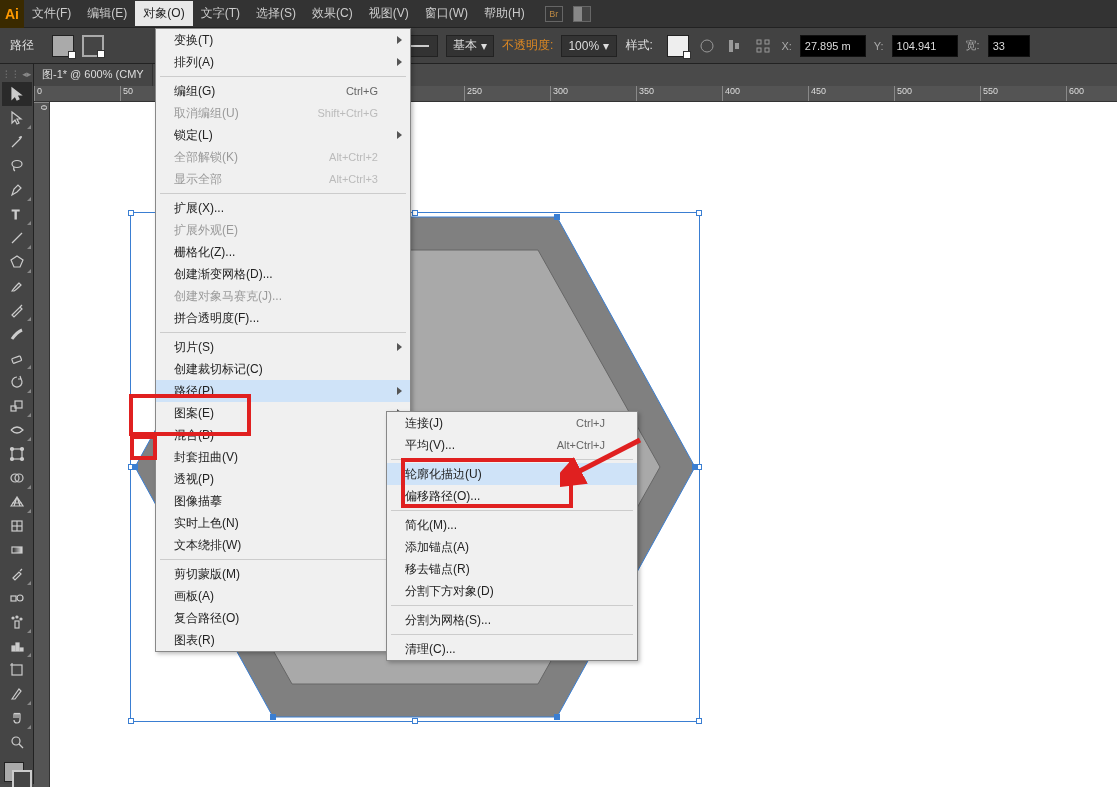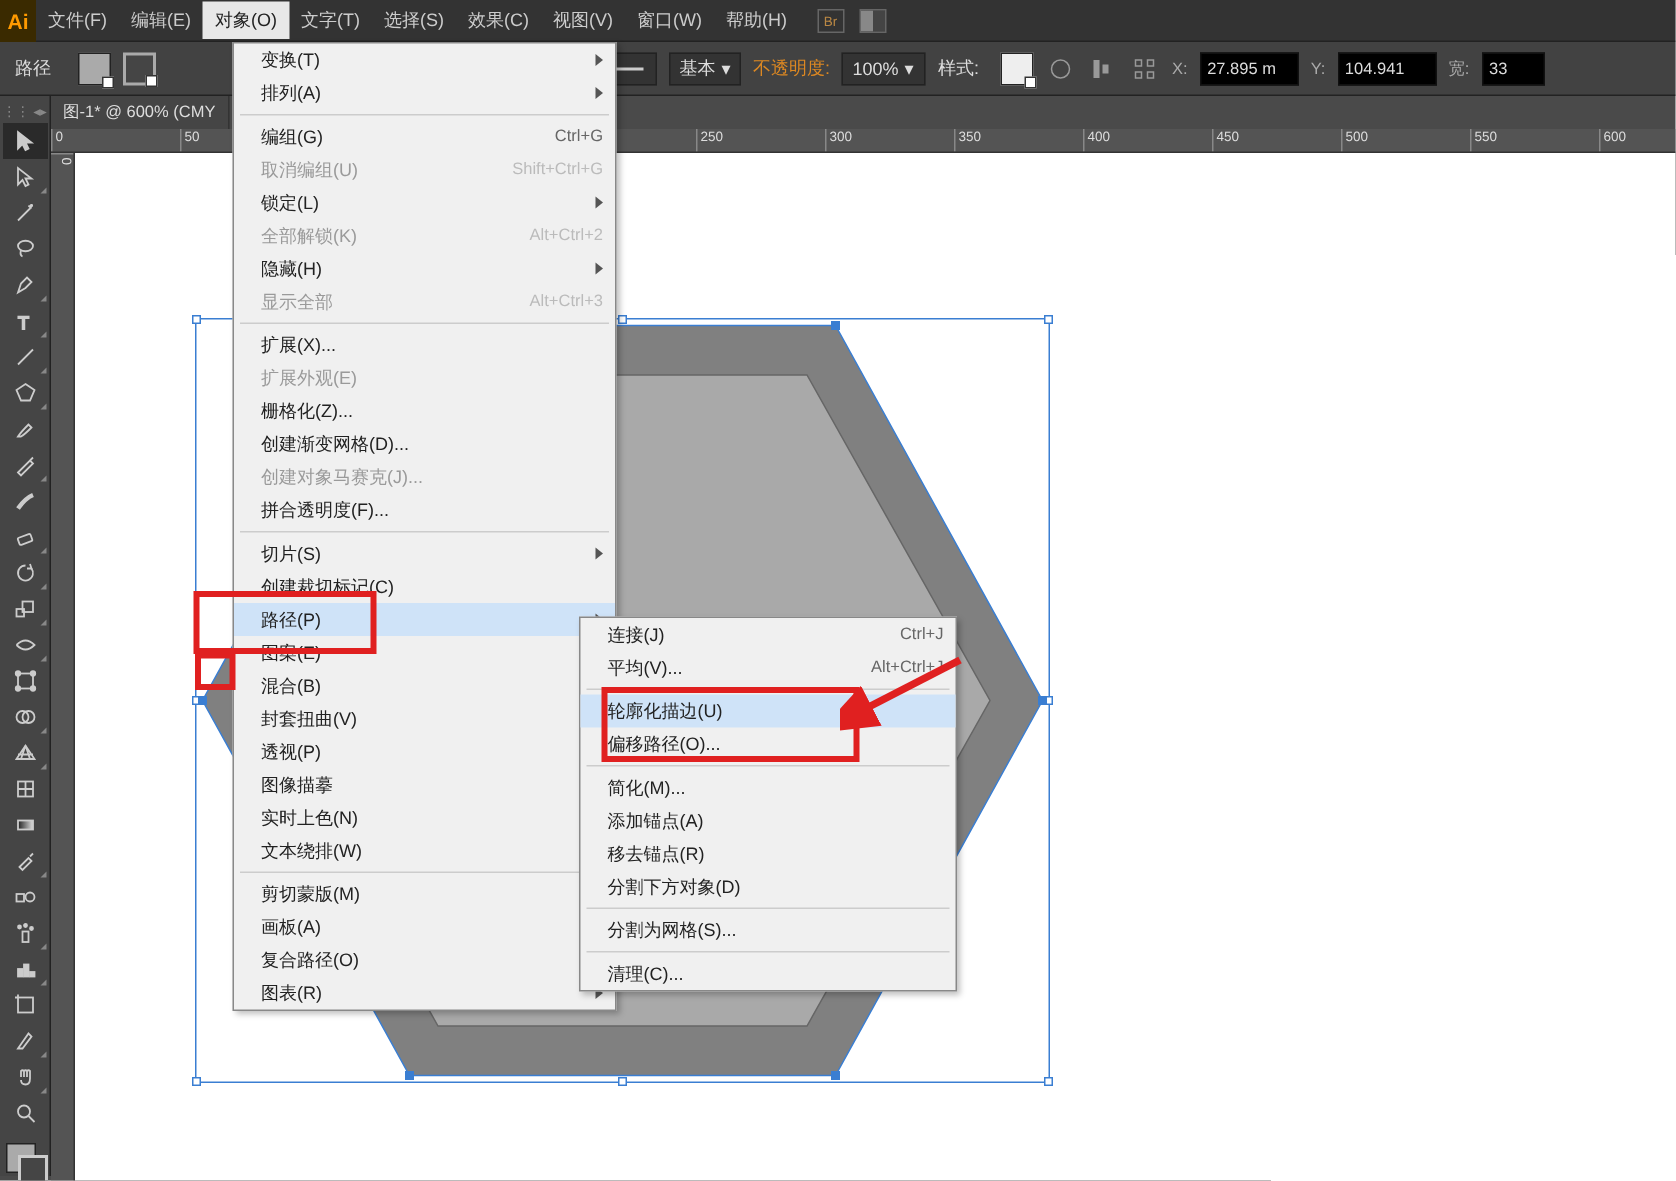--- a/index.html
+++ b/index.html
@@ -47,21 +47,21 @@
 
 .canvas { position: absolute; left: 50px; top: 102px; right: 0; bottom: 0; background: #fff; }
 .shape-wrap { position: absolute; left: 80px; top: 110px; width: 570px; height: 510px; }
 .sel-box { position:absolute; inset:0; border:1px solid #3a7ed2; }
 .sel-handle{position:absolute;width:6px;height:6px;background:#fff;border:1px solid #3a7ed2;}
 .anchor{position:absolute;width:6px;height:6px;background:#3a7ed2;}
 
 
 .dropdown-menu { position: absolute; background: #f0f0f0; border: 1px solid #888; box-shadow: 2px 2px 4px rgba(0,0,0,0.25); min-width: 252px; }
 .menu1 { left: 155px; top: 28px; width: 256px; }
-.dm-item { display: flex; align-items: center; padding: 3px 8px 3px 18px; color: #222; cursor: default; position: relative; height:22px;}
+.dm-item { display: flex; align-items: center; padding: 3px 32px 3px 18px; color: #222; cursor: default; position: relative; height:22px;}
 .dm-item.disabled { color: #9a9a9a; }
 .dm-item.hover { background: #cfe3f8; }
 .dm-item .shortcut { margin-left: auto; font-size: 11px; color: #666; }
 .dm-item.disabled .shortcut { color: #bbb; }
 .dm-sep { height: 1px; background: #ccc; margin: 3px 4px; }
 .dm-sub-arrow { position: absolute; right: 8px; width: 0; height: 0; border-top: 4px solid transparent; border-bottom: 4px solid transparent; border-left: 5px solid #555; }
 
 .menu2 { left: 386px; top: 411px; width: 240px; }
 .dm-item.hover2 { background: #cfe3f8; }
 
@@ -403,24 +403,20 @@
       <span class="shortcut">Shift+Ctrl+G</span>
     </div>
     <div class="dm-item">
       <span>锁定(L)</span>
       <span class="dm-sub-arrow"></span>
     </div>
     <div class="dm-item disabled">
       <span>全部解锁(K)</span>
       <span class="shortcut">Alt+Ctrl+2</span>
     </div>
-    <div class="dm-item">
-      <span>隐藏(H)</span>
-      <span class="dm-sub-arrow"></span>
-    </div>
     <div class="dm-item disabled">
       <span>显示全部</span>
       <span class="shortcut">Alt+Ctrl+3</span>
     </div>
     <div class="dm-sep"></div>
     <div class="dm-item">
       <span>扩展(X)...</span>
     </div>
     <div class="dm-item disabled">
       <span>扩展外观(E)</span>

